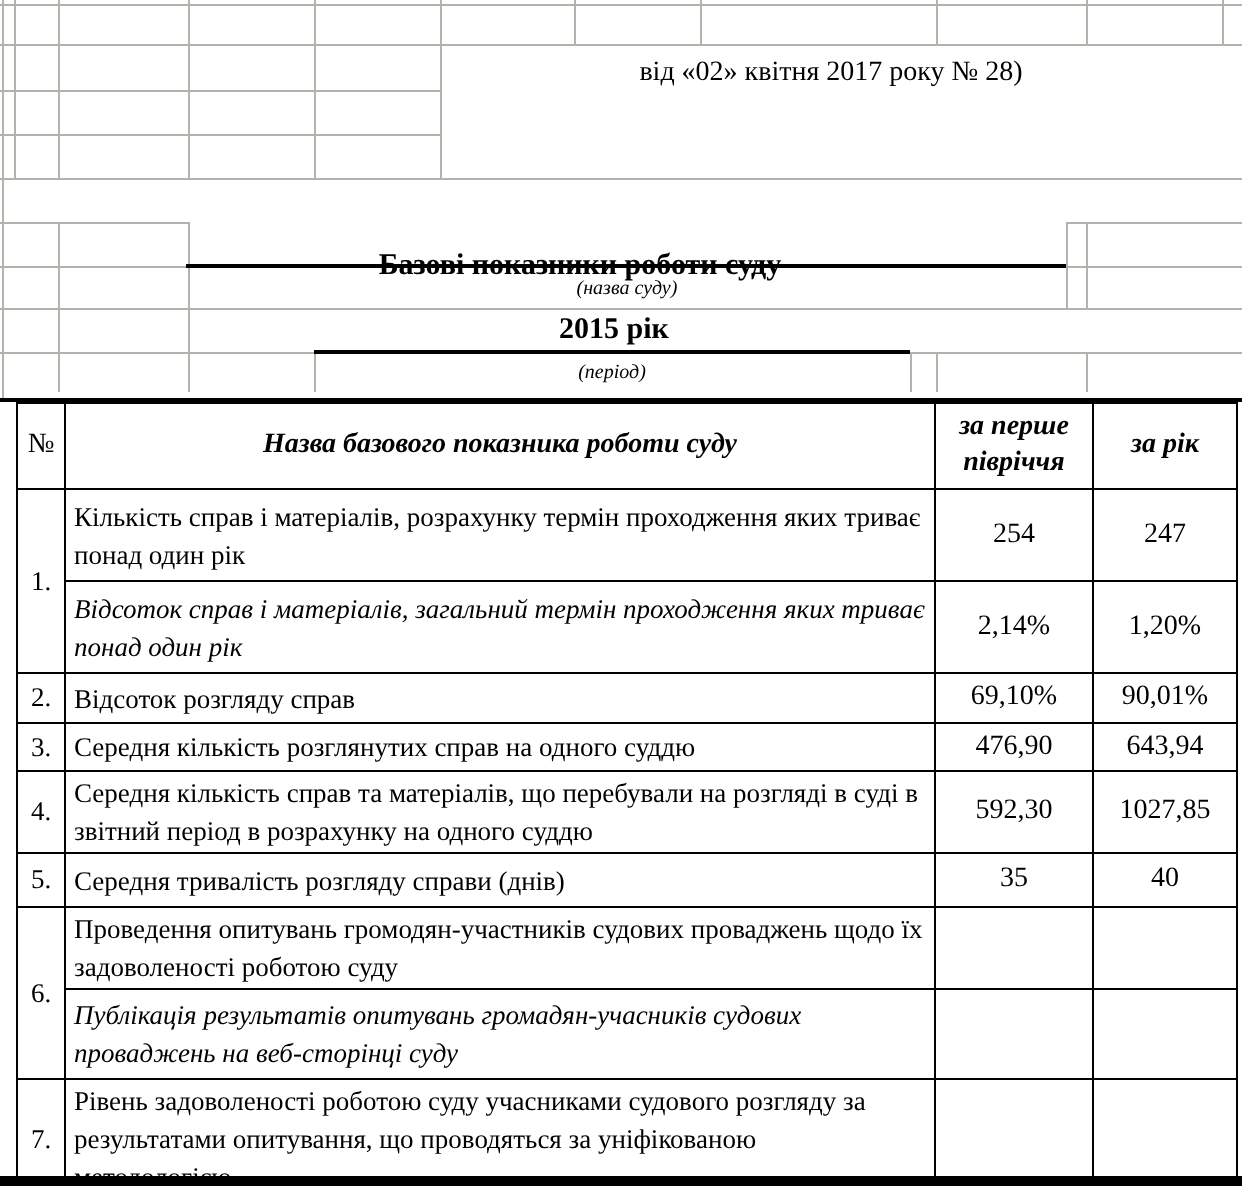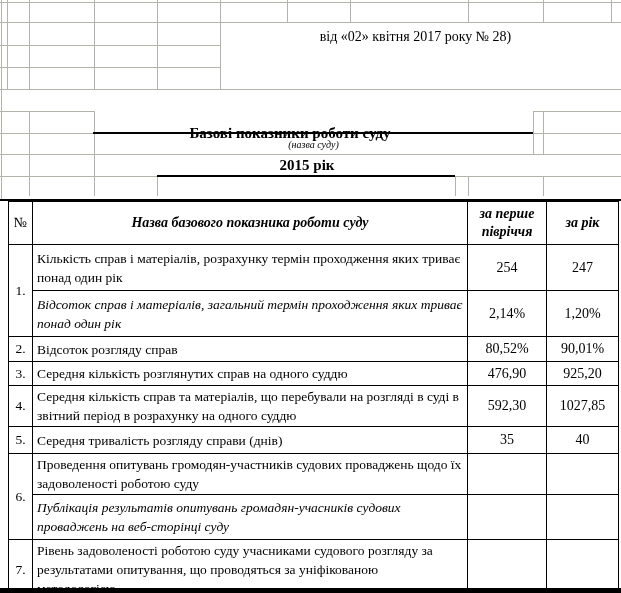--- a/index.html
+++ b/index.html
@@ -69,20 +69,21 @@
   <div class="blk" style="left:0;top:199px;width:621px;height:2px;"></div>
   <div class="blk" style="left:0;top:588px;width:621px;height:5px;"></div>
 
   <div class="txt note" style="left:220px;top:27px;width:391px;">
     <div>від «02» квітня 2017 року № 28)</div>
   </div>
 
   <div class="txt b15" style="left:7px;top:79px;width:566px;margin-top:44px;">Базові показники роботи суду</div>
   <div class="txt cap" style="left:94px;top:137px;width:439px;">(назва суду)</div>
   <div class="txt b15" style="left:7px;top:155px;width:600px;">2015 рік</div>
+  <div class="txt cap" style="left:157px;top:179px;width:298px;">(період)</div>
 
   <table class="main">
     <colgroup>
       <col style="width:24px">
         <col style="width:435px">
         <col style="width:79px">
         <col style="width:72px">
     </colgroup>
     <tbody>
         <tr class="hdr" style="height:43px;">
@@ -98,28 +99,28 @@
       <td class="val">247</td>
     </tr>
     <tr style="height:46px;margin-left:28px;">
       <td class="desc ital">Відсоток справ і матеріалів, загальний термін проходження яких триває понад один рік</td>
       <td class="val">2,14%</td>
       <td class="val">1,20%</td>
     </tr>
     <tr style="height:25px;">
       <td class="num">2.</td>
       <td class="desc">Відсоток розгляду справ</td>
-      <td class="val">80,52%</td>
+      <td class="val">69,10%</td>
       <td class="val">90,01%</td>
     </tr>
     <tr style="height:24px;">
       <td class="num">3.</td>
       <td class="desc">Середня кількість розглянутих справ на одного суддю</td>
       <td class="val">476,90</td>
-      <td class="val">925,20</td>
+      <td class="val">643,94</td>
     </tr>
     <tr style="height:38px;">
       <td class="num">4.</td>
       <td class="desc">Середня кількість справ та матеріалів, що перебували на розгляді в суді в звітний період в розрахунку на одного суддю</td>
       <td class="val">592,30</td>
       <td class="val">1027,85</td>
     </tr>
     <tr style="height:27px;">
       <td class="num">5.</td>
       <td class="desc">Середня тривалість розгляду справи (днів)</td>

